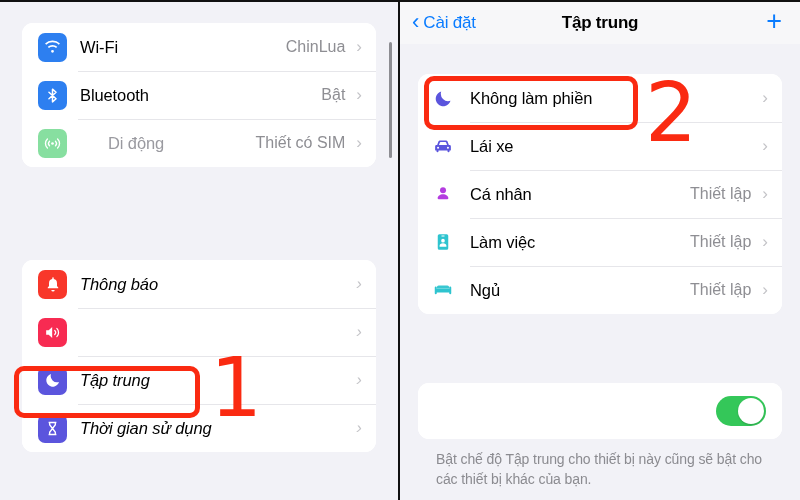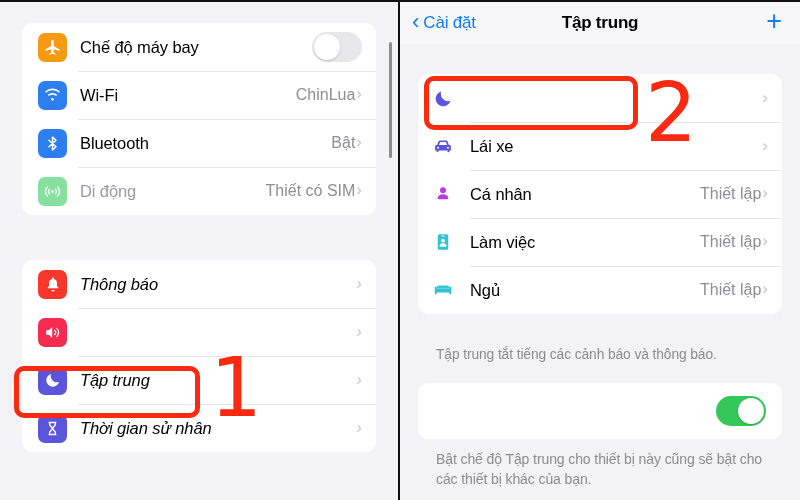--- a/index.html
+++ b/index.html
@@ -63,24 +63,24 @@
     display: flex; align-items: center; justify-content: center;
     margin-right: 13px;
   }
   .row-icon svg { display: block; }
   .row-label {
     font-size: 16.5px;
     color: #000;
     letter-spacing: -0.1px;
     white-space: nowrap;
   }
-  .row-label.dim { color: #9a9aa0; }
+  .row-label.dim { color: #9a9aa0; margin-left: 28px; }
   .row-right {
     margin-left: auto;
-    display: flex; align-items: flex-start; gap: 1px;
+    display: flex; align-items: flex-end; gap: 11px;
   }
   .row-value {
     font-size: 16px;
     color: #8e8e93;
     white-space: nowrap;
   }
   .chev {
     color: #c4c4c8;
     font-size: 17px;
     line-height: 1;
@@ -214,33 +214,20 @@
 </style>
 </head>
 <body>
 
 <div id="screen">
 
   <div class="panel" id="panel-left">
 
     <div class="card" id="card-connectivity">
 
-      <div class="row">
-        <span class="row-icon" style="background:#f79a12;">
-          <svg width="19" height="19" viewBox="0 0 24 24" fill="#fff">
-              <path d="M21 14.5 13.6 10V4.2a1.6 1.6 0 0 0-3.2 0V10L3 14.5v2l7.4-2.2v4.1l-2.2 1.5V21l3.8-1 3.8 1v-1.1l-2.2-1.5v-4.1L21 16.5z"></path>
-            </svg>
-        </span>
-        <span class="row-label">Chế độ máy bay</span>
-        <span class="row-right">
-          <span class="toggle off">
-              <span class="knob"></span>
-            </span>
-        </span>
-      </div>
 
       <div class="row">
         <span class="row-icon" style="background:#2d7ff0;">
           <svg width="19" height="19" viewBox="0 0 24 24" fill="#fff">
               <path d="M12 18.6a1.8 1.8 0 1 0 0-3.6 1.8 1.8 0 0 0 0 3.6zM12 11c1.7 0 3.3.6 4.5 1.7l1.5-1.6A9 9 0 0 0 12 8.8a9 9 0 0 0-6 2.3l1.5 1.6A6.6 6.6 0 0 1 12 11zM12 5.5c3 0 5.8 1.1 7.9 3l1.5-1.6A13.4 13.4 0 0 0 12 3.3 13.4 13.4 0 0 0 2.6 6.9l1.5 1.6A11.4 11.4 0 0 1 12 5.5z"></path>
             </svg>
         </span>
         <span class="row-label">Wi-Fi</span>
         <span class="row-right">
           <span class="row-value">ChinLua</span>
@@ -314,21 +301,21 @@
           <span class="chev">›</span>
         </span>
       </div>
 
       <div class="row">
         <span class="row-icon" style="background:#5b55dd;">
           <svg width="17" height="17" viewBox="0 0 24 24" fill="none" stroke="#fff" stroke-width="1.9" stroke-linejoin="round">
               <path d="M6.5 3.5h11M6.5 20.5h11M8 3.5v3.2L12 12l4-5.3V3.5M8 20.5v-3.2L12 12l4 5.3v3.2"></path>
             </svg>
         </span>
-        <span class="row-label">Thời gian sử nhân</span>
+        <span class="row-label">Thời gian sử dụng</span>
         <span class="row-right">
           <span class="chev">›</span>
         </span>
       </div>
 
     </div>
 
     <div id="left-scrollbar"></div>
   </div>
 
@@ -346,20 +333,21 @@
   </div>
 
   <div class="card" id="card-focus-modes">
 
     <div class="row">
       <span class="row-icon">
         <svg width="21" height="21" viewBox="0 0 24 24" fill="#5b55dd">
             <path d="M20 14.6A8.4 8.4 0 0 1 9.4 4 8.6 8.6 0 1 0 20 14.6z"></path>
           </svg>
       </span>
+      <span class="row-label">Không làm phiền</span>
       <span class="row-right">
         <span class="row-value"></span>
         <span class="chev">›</span>
       </span>
     </div>
 
     <div class="row">
       <span class="row-icon">
         <svg width="22" height="22" viewBox="0 0 24 24" fill="#5b55dd">
             <path d="M5.6 11 7 7.2a1.8 1.8 0 0 1 1.7-1.2h6.6A1.8 1.8 0 0 1 17 7.2L18.4 11h.7a1.5 1.5 0 0 1 1.5 1.5V16a1 1 0 0 1-1 1h-.5v.6a1.1 1.1 0 0 1-2.2 0V17H7.1v.6a1.1 1.1 0 0 1-2.2 0V17h-.5a1 1 0 0 1-1-1v-3.5A1.5 1.5 0 0 1 4.9 11zM7.6 11h8.8l-1-2.9a.7.7 0 0 0-.7-.5H9.3a.7.7 0 0 0-.7.5zM6.6 15a1.1 1.1 0 1 0 0-2.2 1.1 1.1 0 0 0 0 2.2zm10.8 0a1.1 1.1 0 1 0 0-2.2 1.1 1.1 0 0 0 0 2.2z"></path>
@@ -408,21 +396,20 @@
       </span>
       <span class="row-label">Ngủ</span>
       <span class="row-right">
         <span class="row-value">Thiết lập</span>
         <span class="chev">›</span>
       </span>
     </div>
 
   </div>
 
-  <div id="focus-footnote">Tập trung tắt tiếng các cảnh báo và thông báo.</div>
 
   <div class="card" id="card-share">
     <div class="row">
       <span class="row-right">
         <span class="toggle on">
             <span class="knob"></span>
           </span>
       </span>
     </div>
   </div>

